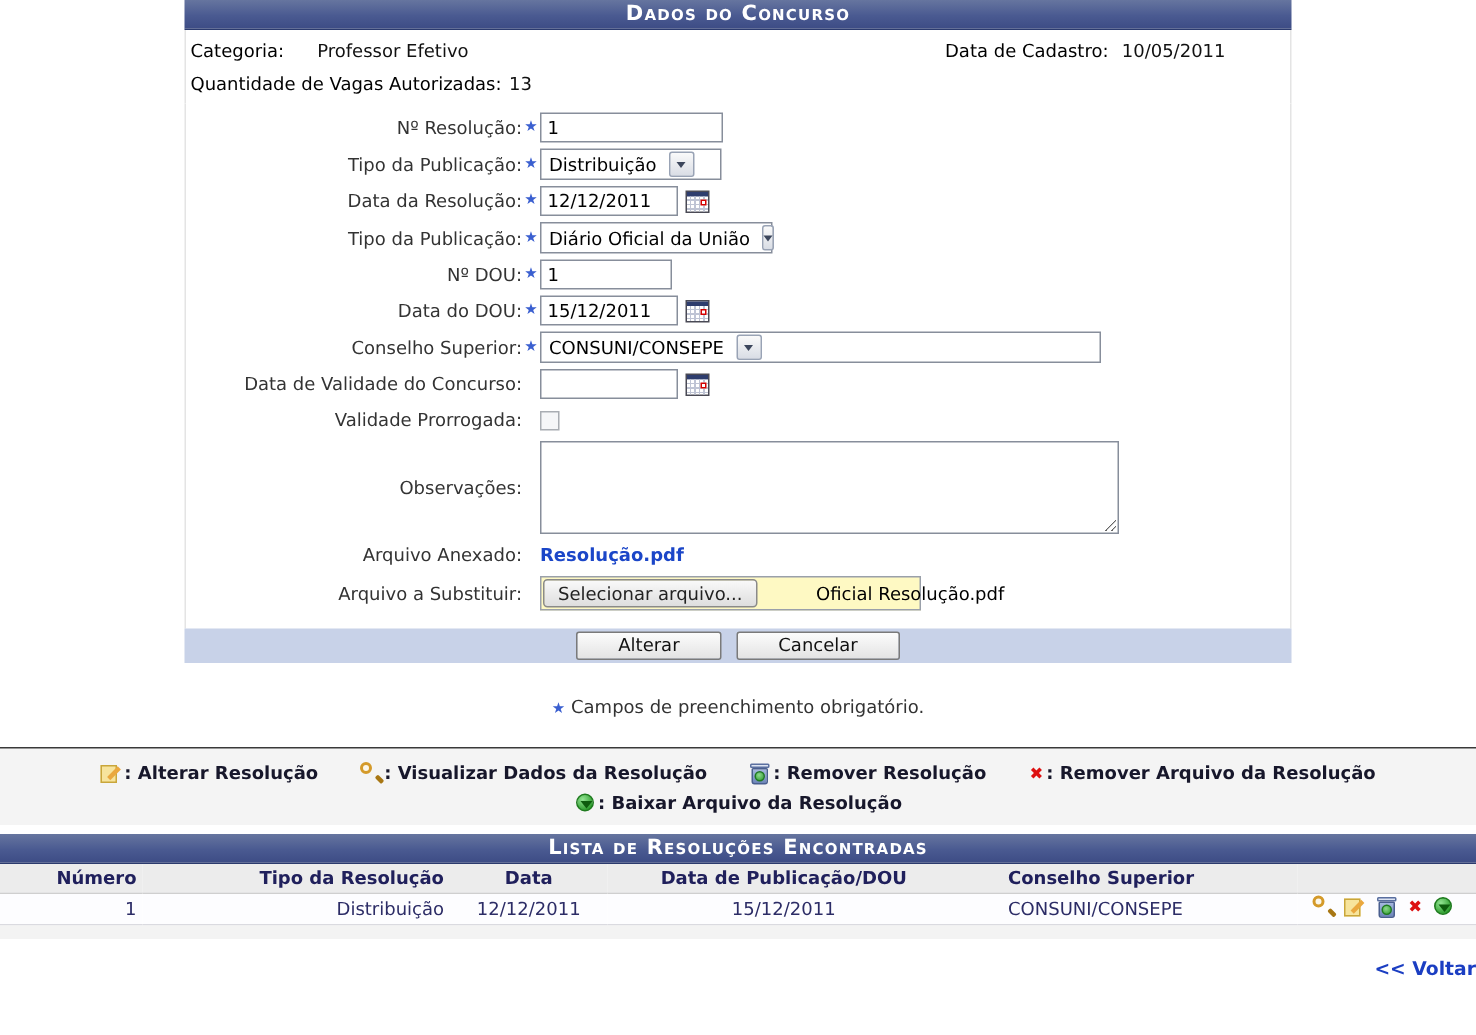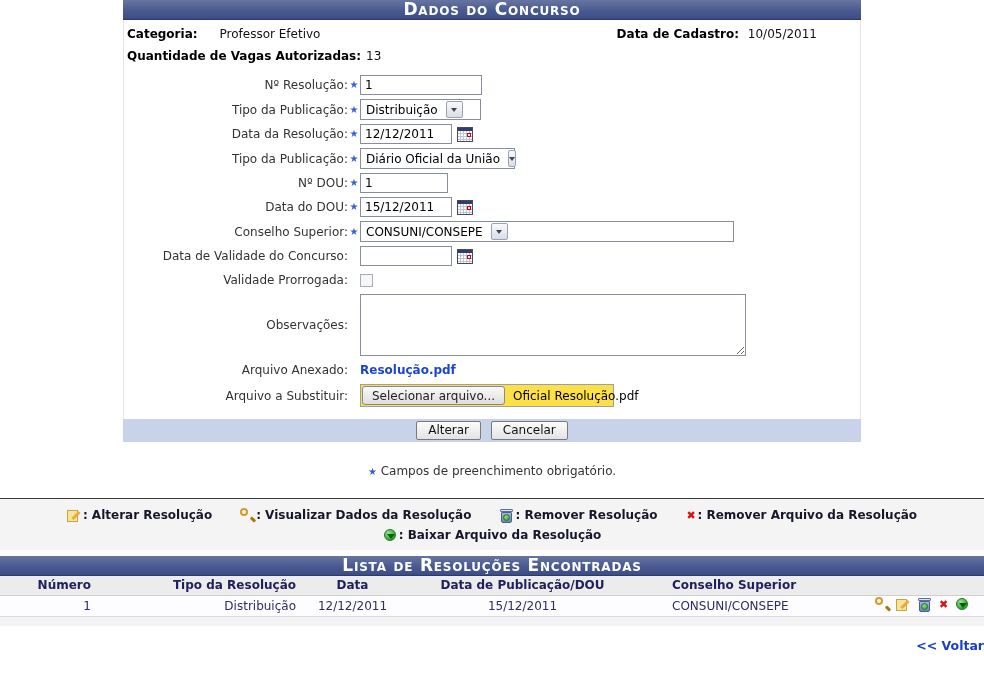--- a/index.html
+++ b/index.html
@@ -6,26 +6,26 @@
   html,body { width: 984px; height: 690px; background: #fff; overflow: hidden; }
   body { font-family: "DejaVu Sans", "Liberation Sans", sans-serif; font-size: 12px; color: #333; }
 
   .form-wrap { width: 738px; margin: 0 auto; }
 
   .section-header {
     height: 20px; line-height: 19px; text-align: center;
     background: linear-gradient(180deg, #66759f 0%, #4a5a91 55%, #3d4c85 100%);
     border-bottom: 1px solid #2b3a6d;
     color: #fff; font-weight: bold; font-variant: small-caps;
-    letter-spacing: 0.8px; font-size: 17px;
+    letter-spacing: 0.8px; font-size: 14px;
   }
 
   .info-box { background: #fff; border-left: 1px solid #e4e4e4; border-right: 1px solid #e4e4e4; padding: 3px 3px 2px; }
   .info-row { display: flex; height: 22px; line-height: 22px; }
-  .b { font-weight: bold; color: #000; }
+  .b { font-weight: normal; color: #000; }
   .info-val { color: #111; }
   .info-cat-val { margin-left: 22px; }
   .info-right { margin-left: auto; padding-right: 40px; }
   .info-right .info-val { margin-left: 5px; }
   .info-row2 .info-val { margin-left: 5px; }
 
   .form-body { background: #fff; border-left: 1px solid #e4e4e4; border-right: 1px solid #e4e4e4; padding: 6px 0 8px; }
   .frow { display: flex; align-items: center; margin-bottom: 4px; min-height: 20px; }
   .frow .lab { width: 224px; text-align: right; color: #333; }
   .frow .star { width: 12px; text-align: center; color: #3a5fd0; font-size: 10px; line-height: 10px; }
@@ -48,27 +48,27 @@
      background: repeating-linear-gradient(to right, transparent 0 2px, #bfc4d4 2px 3px),
                  repeating-linear-gradient(to bottom, transparent 0 2px, #bfc4d4 2px 3px); }
   .ic-cal .dot { position: absolute; right: 1px; top: 5px; width: 4px; height: 4px; background: #fff; border: 1px solid #d40000; }
 
   .checkbox { display: inline-block; width: 13px; height: 13px; border: 1px solid #a9adb3; background: #f5f6f8; }
 
   textarea { width: 386px; height: 62px; border: 1px solid #878e9b; font: 12px "DejaVu Sans", sans-serif; resize: both; }
 
   .file-link { color: #1b46c8; font-weight: bold; text-decoration: none; }
 
-  .filebox { display: flex; align-items: center; width: 254px; height: 23px; border: 1px solid #9aa0aa; background: #fde047; }
+  .filebox { display: flex; align-items: center; width: 254px; height: 23px; border: 1px solid #9aa0aa; background: #fef9c3; gap: 31px; }
   .filebtn { height: 19px; margin-left: 1px; padding: 0 9px; font: 12px "DejaVu Sans", sans-serif; color: #222;
      background: linear-gradient(#f9f9f9, #dedede); border: 1px solid #8a8a8a; border-radius: 3px; white-space: nowrap; }
   .filename { margin-left: 8px; color: #000; white-space: nowrap; }
 
   .btnbar { background: #c8d2e8; padding: 2px 0 2px; text-align: center; }
-  .btn { font: 12px "DejaVu Sans", sans-serif; color: #111; padding: 1px 11px 2px; margin: 0 3px;
+  .btn { font: 12px "DejaVu Sans", sans-serif; color: #111; padding: 1px 27px 2px; margin: 0 3px;
      background: linear-gradient(#fcfcfc, #e3e3e3); border: 1px solid #7a7a7a; border-radius: 2px; }
 
   .reqnote { text-align: center; margin-top: 22px; color: #333; }
   .reqnote .star { color: #3a5fd0; font-size: 10px; }
 
   .legend { margin-top: 20px; border-top: 1px solid #3a3a3a; background: #f4f4f4; padding: 6px 0 5px; color: #17172b; font-weight: bold; }
   .leg-line { display: flex; justify-content: center; align-items: center; gap: 28px; line-height: 20px; }
   .leg-item { display: inline-flex; align-items: center; }
   .leg-item .txt::before { content: ": "; }
   .leg-item .ic { margin-right: 1px; }

